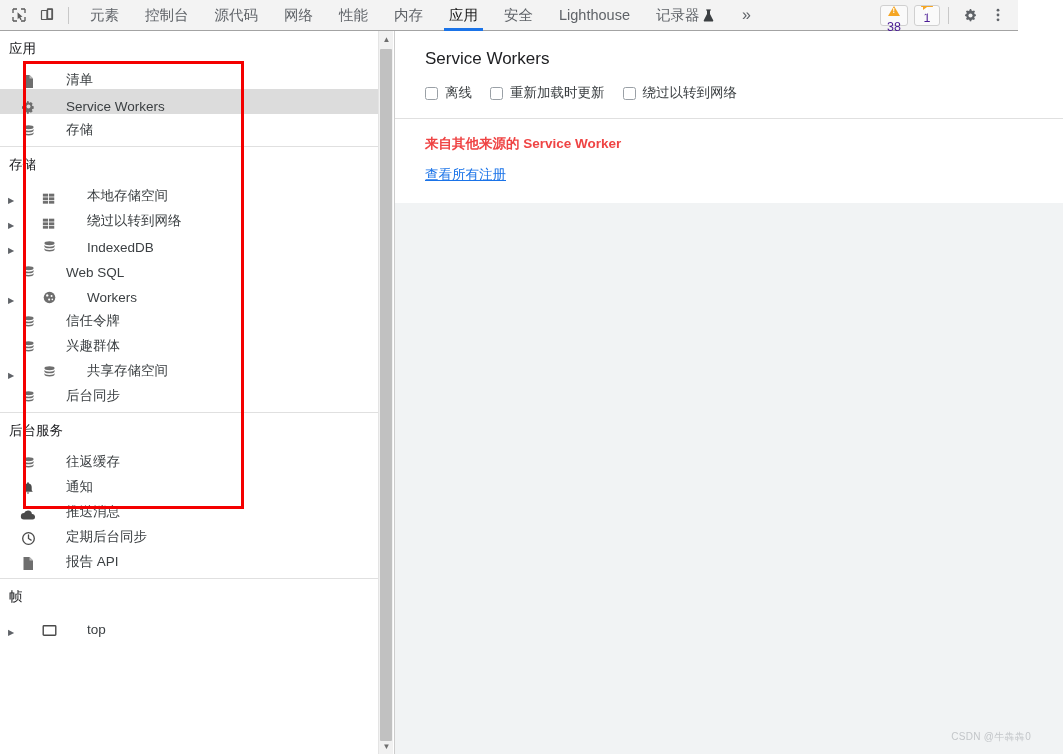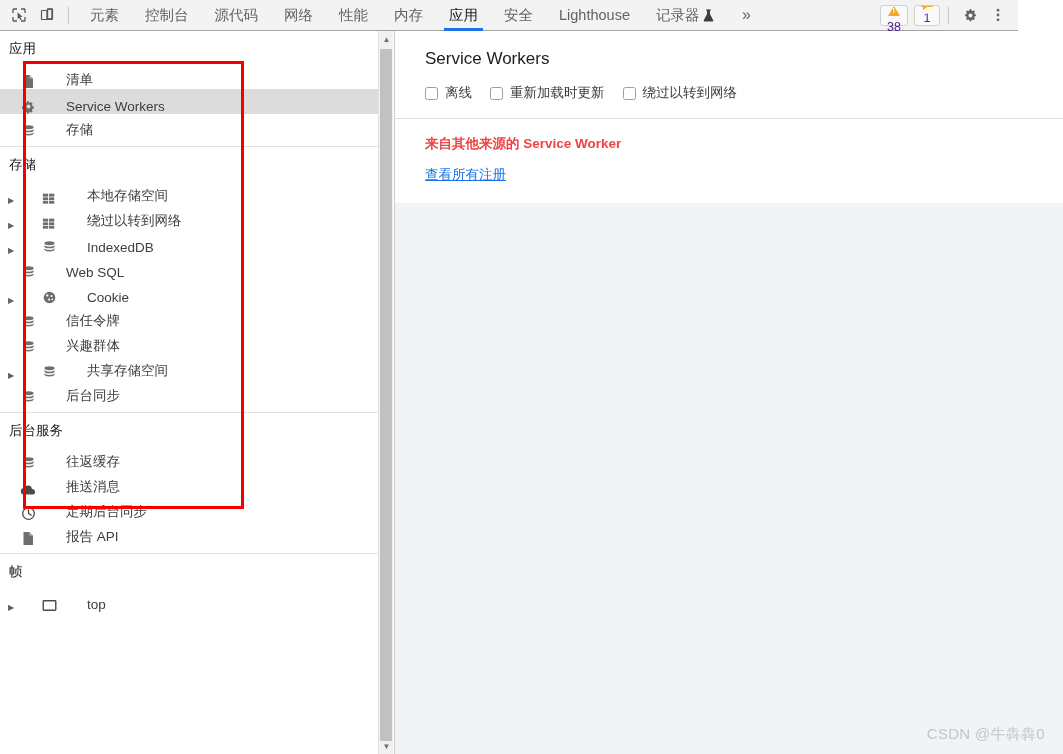--- a/index.html
+++ b/index.html
@@ -200,22 +200,22 @@
     text-decoration: underline;
     padding: 13px 0 0 30px;
   }
   .main-div2 { height: 1px; background: #e0e0e0; margin-top: 22px; }
   .main-rest {
     position: absolute; left: 0; right: 0; top: 172px; bottom: 0;
     background: #f1f3f4;
   }
 
   .watermark {
-    position: absolute; right: 18px; bottom: 10px;
-    font-size: 15px; color: #c3c6c9;
+    position: absolute; right: 32px; bottom: 10px;
+    font-size: 10px; color: #c3c6c9;
     letter-spacing: 0.3px;
   }
 
   
   .annot {
     position: absolute;
     left: 23px; top: 61px;
     width: 221px; height: 448px;
     border: 3px solid #f40000;
     pointer-events: none;
@@ -417,21 +417,21 @@
         <span class="arrow">▶</span>
         <span class="ico">
           <svg width="15" height="15" viewBox="0 0 16 16">
             <circle cx="8" cy="8" r="6.2" fill="#6e6e6e"></circle>
             <circle cx="5.6" cy="5.8" r="1.25" fill="#ffffff"></circle>
             <circle cx="10.2" cy="6.3" r="1.05" fill="#ffffff"></circle>
             <circle cx="7.6" cy="10.2" r="1.15" fill="#ffffff"></circle>
             <circle cx="11" cy="10" r=".85" fill="#ffffff"></circle>
           </svg>
         </span>
-        <span class="lbl">Cookie</span>
+        <span class="lbl">Workers</span>
       </div>
 
       <div class="row indent-1">
         <span class="ico">
           <svg width="15" height="15" viewBox="0 0 16 16">
               <ellipse cx="8" cy="3.4" rx="5.4" ry="2.1" fill="#6e6e6e"></ellipse>
               <path d="M2.6 5.1v1.7c0 1.2 2.4 2.1 5.4 2.1s5.4-.9 5.4-2.1V5.1c0 1.2-2.4 2.1-5.4 2.1s-5.4-.9-5.4-2.1z" fill="#6e6e6e"></path>
               <path d="M2.6 8.5v1.7c0 1.2 2.4 2.1 5.4 2.1s5.4-.9 5.4-2.1V8.5c0 1.2-2.4 2.1-5.4 2.1s-5.4-.9-5.4-2.1z" fill="#6e6e6e"></path>
             </svg>
         </span>
@@ -484,20 +484,29 @@
               <ellipse cx="8" cy="3.4" rx="5.4" ry="2.1" fill="#6e6e6e"></ellipse>
               <path d="M2.6 5.1v1.7c0 1.2 2.4 2.1 5.4 2.1s5.4-.9 5.4-2.1V5.1c0 1.2-2.4 2.1-5.4 2.1s-5.4-.9-5.4-2.1z" fill="#6e6e6e"></path>
               <path d="M2.6 8.5v1.7c0 1.2 2.4 2.1 5.4 2.1s5.4-.9 5.4-2.1V8.5c0 1.2-2.4 2.1-5.4 2.1s-5.4-.9-5.4-2.1z" fill="#6e6e6e"></path>
             </svg>
         </span>
         <span class="lbl">往返缓存</span>
       </div>
 
 
 
+      <div class="row indent-1">
+        <span class="ico">
+          <svg width="14" height="15" viewBox="0 0 14 15">
+            <path d="M7 1.2c-.5 0-.9.4-.9.9v.4A3.9 3.9 0 003.3 6.3v3l-1.1 1.5h9.6L10.7 9.3v-3a3.9 3.9 0 00-2.8-3.8v-.4c0-.5-.4-.9-.9-.9z" fill="#4a4a4a"></path>
+            <path d="M5.6 11.6a1.45 1.45 0 002.8 0z" fill="#4a4a4a"></path>
+          </svg>
+        </span>
+        <span class="lbl">通知</span>
+      </div>
 
 
       <div class="row indent-1">
         <span class="ico">
           <svg width="16" height="12" viewBox="0 0 17 12">
             <path d="M13.3 10.8H4.2A3.4 3.4 0 014.4 4a4.3 4.3 0 018.3.9 2.95 2.95 0 01.6 5.9z" fill="#4a4a4a"></path>
           </svg>
         </span>
         <span class="lbl">推送消息</span>
       </div>

